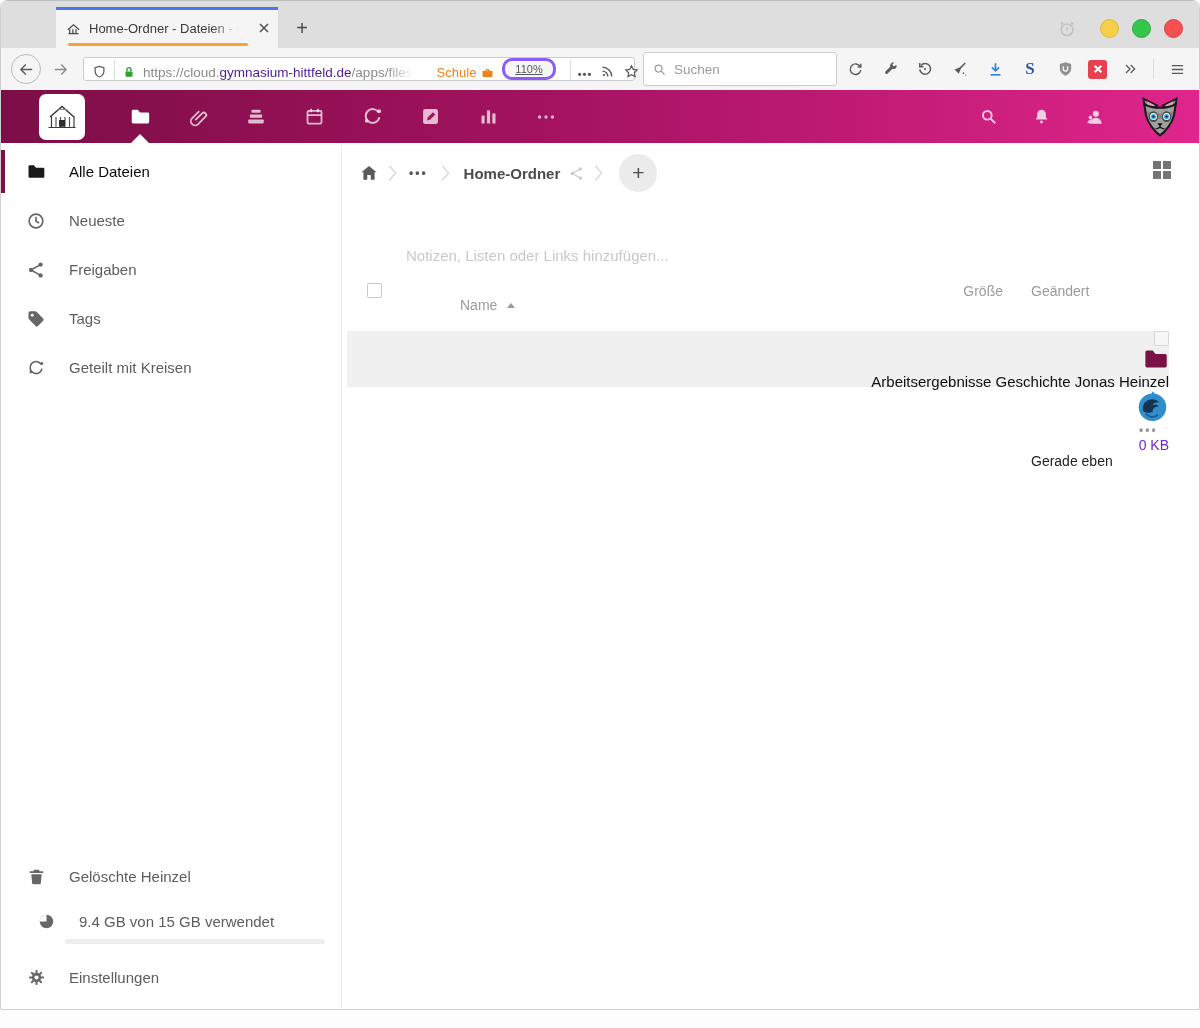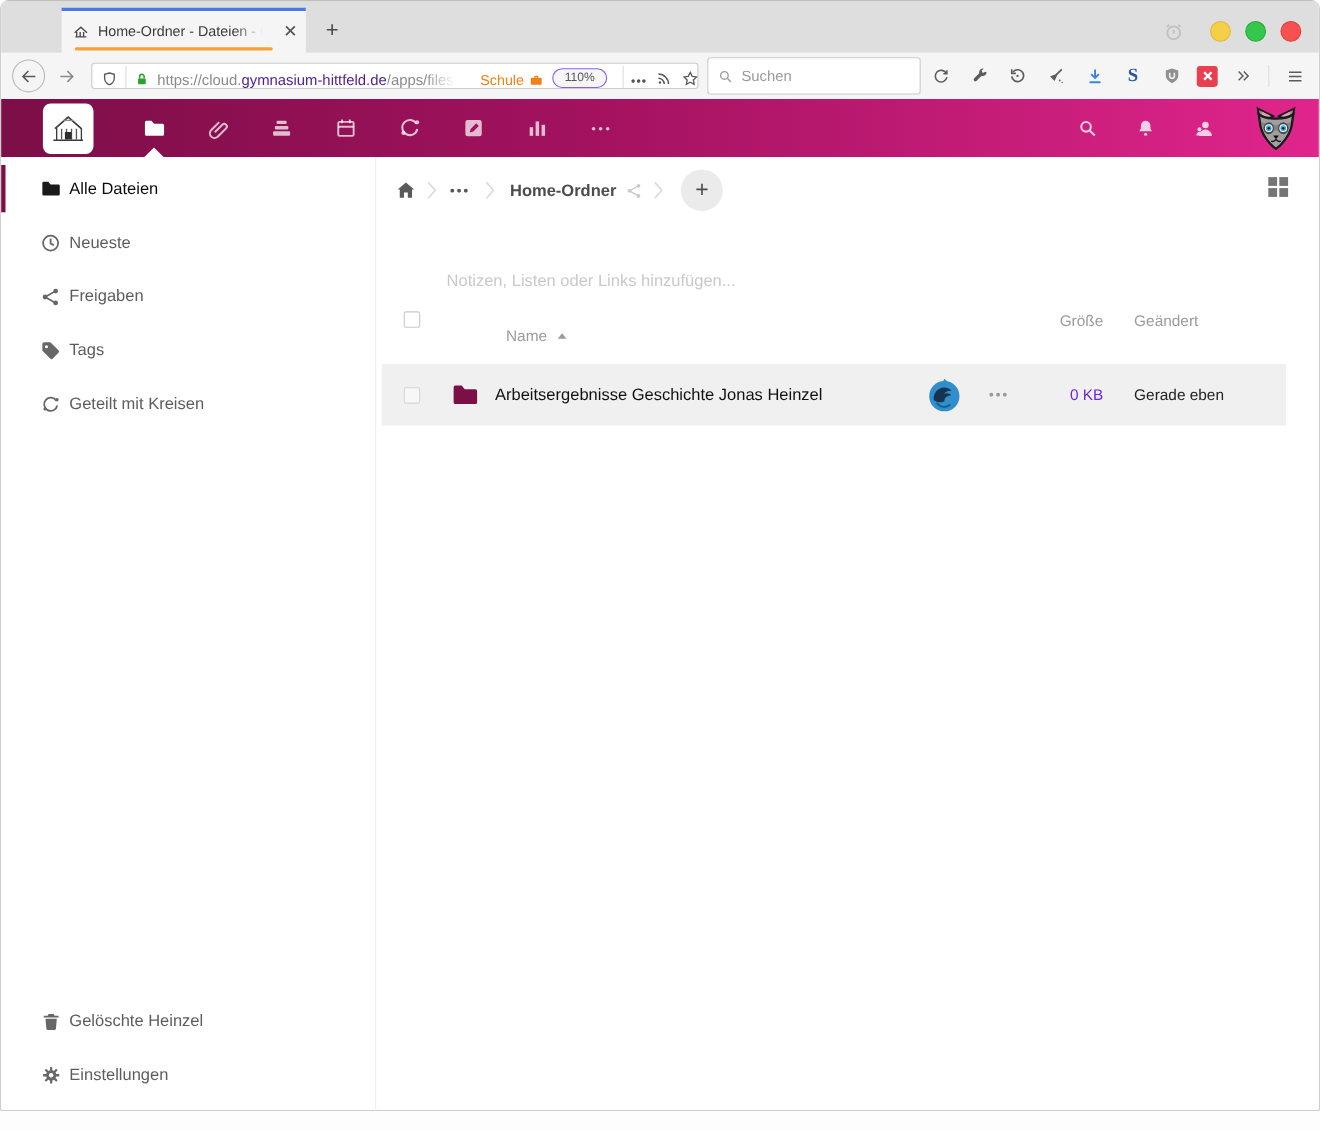--- a/index.html
+++ b/index.html
@@ -29,21 +29,21 @@
   .navbtn { width:30px; height:30px; display:flex; align-items:center; justify-content:center; color:#5a5a5a; }
   .navbtn.back { border:1px solid #b9b9b9; border-radius:50%; margin-right:4px; }
   .navbtn.fwd { color:#8a8a8a; }
   .urlbar { margin-left:8px; width:552px; height:24px; background:#fff; border:1px solid #ccc; border-radius:3px; display:flex; align-items:flex-end; padding:0 8px; gap:7px; font-size:13.5px; }
   .vsep { width:1px; height:20px; background:#ddd; flex:none; }
   .url-text { white-space:nowrap; display:flex; }
   .url-scheme,.url-path { color:#8a8a8a; }
   .url-domain { color:#4c1d95; }
   .url-path { -webkit-mask-image:linear-gradient(90deg,#000 55%,transparent); mask-image:linear-gradient(90deg,#000 55%,transparent); width:62px; overflow:hidden; }
   .container-label { color:#ef8218; font-size:13px; display:flex; align-items:center; gap:4px; margin-left:16px; }
-  .zoom-pill { border:1px solid #8b5cf6; background:#f6f6f6; border-radius:10px; font-size:11px; color:#555; padding:2px 10px; }
+  .zoom-pill { border:3px solid #8b5cf6; background:#f6f6f6; border-radius:10px; font-size:11px; color:#555; padding:2px 10px;text-decoration:underline; }
   .urlbar .spacer { flex:1; }
   .page-dots { color:#555; font-size:11px; letter-spacing:1px; font-weight:bold; }
   .searchbar { margin-left:8px; width:198px; height:32px; background:#fff; border:1px solid #ccc; border-radius:3px; display:flex; align-items:center; padding:16px 8px; gap:7px; }
   .searchbar input { border:none; outline:none; width:130px; font-size:13.5px; color:#444; background:transparent; font-family:inherit; }
   .searchbar input::placeholder { color:#9b9b9b; }
   .ext-row { display:flex; align-items:center; margin-left:6px; gap:11px; }
   .ext-btn { width:24px; height:24px; display:flex; align-items:center; justify-content:center; color:#5b5b5b; }
   .ext-s { font-weight:bold; font-size:17px; color:#2a569f; font-family:"Liberation Serif","DejaVu Serif",serif; }
   .redx { width:19px; height:19px; background:#e8404e; border-radius:3px; display:flex; align-items:center; justify-content:center; }
 
@@ -54,21 +54,21 @@
   .nc-app { width:58px; height:53px; display:flex; align-items:center; justify-content:center; color:rgba(255,255,255,.72); position:relative; }
   .nc-app.active { color:#fff; }
   .nc-app.active::after { content:""; position:absolute; bottom:0; left:50%; margin-left:-9px; border-left:9px solid transparent; border-right:9px solid transparent; border-bottom:9px solid #fff; }
   .nc-right { position:absolute; right:18px; top:0; height:53px; display:flex; align-items:center; gap:34px; }
   .nc-right .nc-ic { color:rgba(255,255,255,.78); }
   .nc-avatar { width:42px; height:42px; border-radius:4px; overflow:hidden; }
 
   
   .nc-body { position:absolute; left:0; top:143px; width:100%; height:865px; background:#fff; }
   .sidebar { position:absolute; left:0; top:0; width:341px; height:100%; background:#fff; border-right:1px solid #ededed; }
-  .side-item { position:relative; height:49px; display:flex; align-items:center; gap:6px; padding-left:34px; font-size:15px; color:#5d5d5d; cursor:pointer; }
+  .side-item { position:relative; height:49px; display:flex; align-items:center; gap:22px; padding-left:24px; font-size:15px; color:#5d5d5d; cursor:pointer; }
   .side-item .icon { color:#676767; width:22px; }
   .side-item.active { color:#0b0b0b; }
   .side-item.active .icon { color:#1a1a1a; }
   .side-item.active::before { content:""; position:absolute; left:0; top:3px; bottom:3px; width:4px; background:#7a1045; }
   .side-list { padding-top:4px; }
   .side-bottom { position:absolute; left:0; bottom:6px; width:100%; }
   .quota-block { position:relative; height:52px; padding-left:34px; display:flex; align-items:center; gap:22px; color:#5d5d5d; font-size:15px; }
   .quota-text { line-height:1; position:relative; top:-6px; }
   .quota-bar { position:absolute; left:64px; right:16px; bottom:9px; height:5px; background:#ededed; border-radius:3px; }
   .quota-fill { height:100%; background:#a4587c; border-radius:3px; }
@@ -88,21 +88,21 @@
 
   
   .workspace { position:absolute; left:63px; top:104px; font-size:15px; color:#c9c9c9; }
   .list-head { position:absolute; left:0; top:140px; right:30px; height:44px; display:flex; font-size:14px; color:#9b9b9b; }
   .cbx { width:15px; height:15px; border:1px solid #c9c9c9; border-radius:2px; background:#fff; flex:none; }
   .head-cbx { margin-left:24px; }
   .head-name { margin-left:78px; display:flex; align-items:center; gap:10px; }
   .sort-caret { width:0; height:0; border-left:4px solid transparent; border-right:4px solid transparent; border-bottom:5px solid #9b9b9b; }
   .head-size { margin-left:auto; width:120px; text-align:right; }
   .head-mod { width:138px; margin-left:28px; }
-  .file-row { position:absolute; left:4px; top:188px; right:30px; height:56px; background:#f0f0f0; display:flex; align-items:center; }
+  .file-row { position:absolute; left:4px; top:188px; right:30px; height:56px; background:#f0f0f0; display:flex; align-items:flex-end;flex-direction:column; }
   .row-cbx { margin-left:20px; border-color:#d6d6d6; background:#f7f7f7; }
   .row-folder { margin-left:27px; color:#7a1045; }
   .row-name { margin-left:14px; font-size:15px; color:#111; }
   .row-avatar { margin-left:auto; width:33px; height:33px; border-radius:50%; overflow:hidden; flex:none; }
   .row-dots { color:#999; font-size:12px; font-weight:bold; letter-spacing:2px; margin-left:24px; width:30px; }
   .row-size { width:74px; text-align:right; font-size:14px; color:#6d28d9; }
   .row-mod { width:138px; margin-left:28px; font-size:14px; color:#222; }
 </style>
 </head>
 <body>
@@ -424,20 +424,32 @@
       <div class="side-bottom">
         <div class="side-item">
           <span class="icon">
             <svg width="19" height="19" viewBox="0 0 24 24" fill="currentColor">
                 <path d="M9 3.5 h6 l1 2 h4.5 v2 H3.5 v-2 H8 Z"></path>
                 <path d="M5.5 9 h13 l-1 11.5 a1.5 1.5 0 0 1-1.5 1.3 h-8 a1.5 1.5 0 0 1-1.5-1.3 Z"></path>
               </svg>
           </span>
           <span>Gelöschte Heinzel</span>
         </div>
+        <div class="quota-block">
+          <span class="icon" style="width:22px;color:#676767;position:relative;top:-6px;">
+            <svg width="19" height="19" viewBox="0 0 24 24">
+                <circle cx="12" cy="12" r="8.5" fill="currentColor"></circle>
+                <path d="M12 3.5 A8.5 8.5 0 0 0 3.5 12 L12 12 Z" fill="#fff"></path>
+              </svg>
+          </span>
+          <span class="quota-text">9.4 GB von 15 GB verwendet</span>
+          <span class="quota-bar">
+            <span class="quota-fill" style="width: 62.7%;"></span>
+          </span>
+        </div>
         <div class="side-item">
           <span class="icon">
             <svg width="19" height="19" viewBox="0 0 24 24" fill="currentColor">
               <g>
                 <rect x="10.7" y="2.5" width="2.6" height="4.4" rx="1"></rect>
                 <rect x="10.7" y="2.5" width="2.6" height="4.4" rx="1" transform="rotate(45 12 12)"></rect>
                 <rect x="10.7" y="2.5" width="2.6" height="4.4" rx="1" transform="rotate(90 12 12)"></rect>
                 <rect x="10.7" y="2.5" width="2.6" height="4.4" rx="1" transform="rotate(135 12 12)"></rect>
                 <rect x="10.7" y="2.5" width="2.6" height="4.4" rx="1" transform="rotate(180 12 12)"></rect>
                 <rect x="10.7" y="2.5" width="2.6" height="4.4" rx="1" transform="rotate(225 12 12)"></rect>

